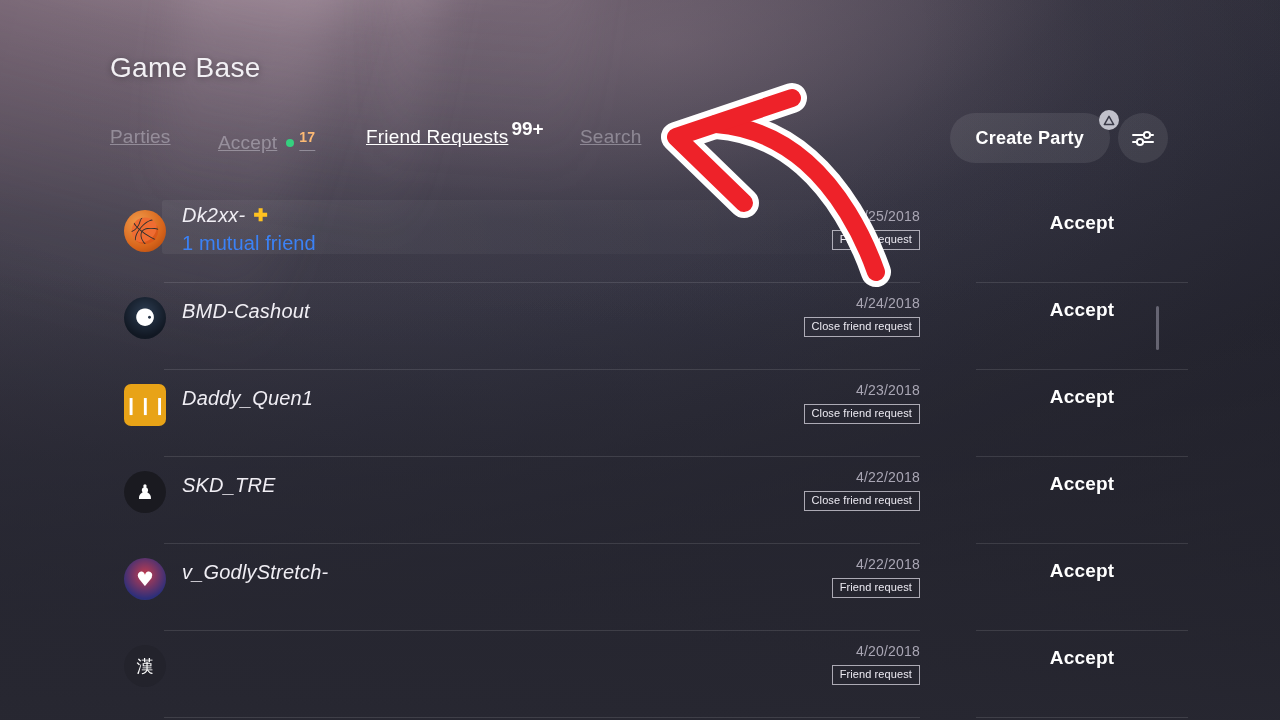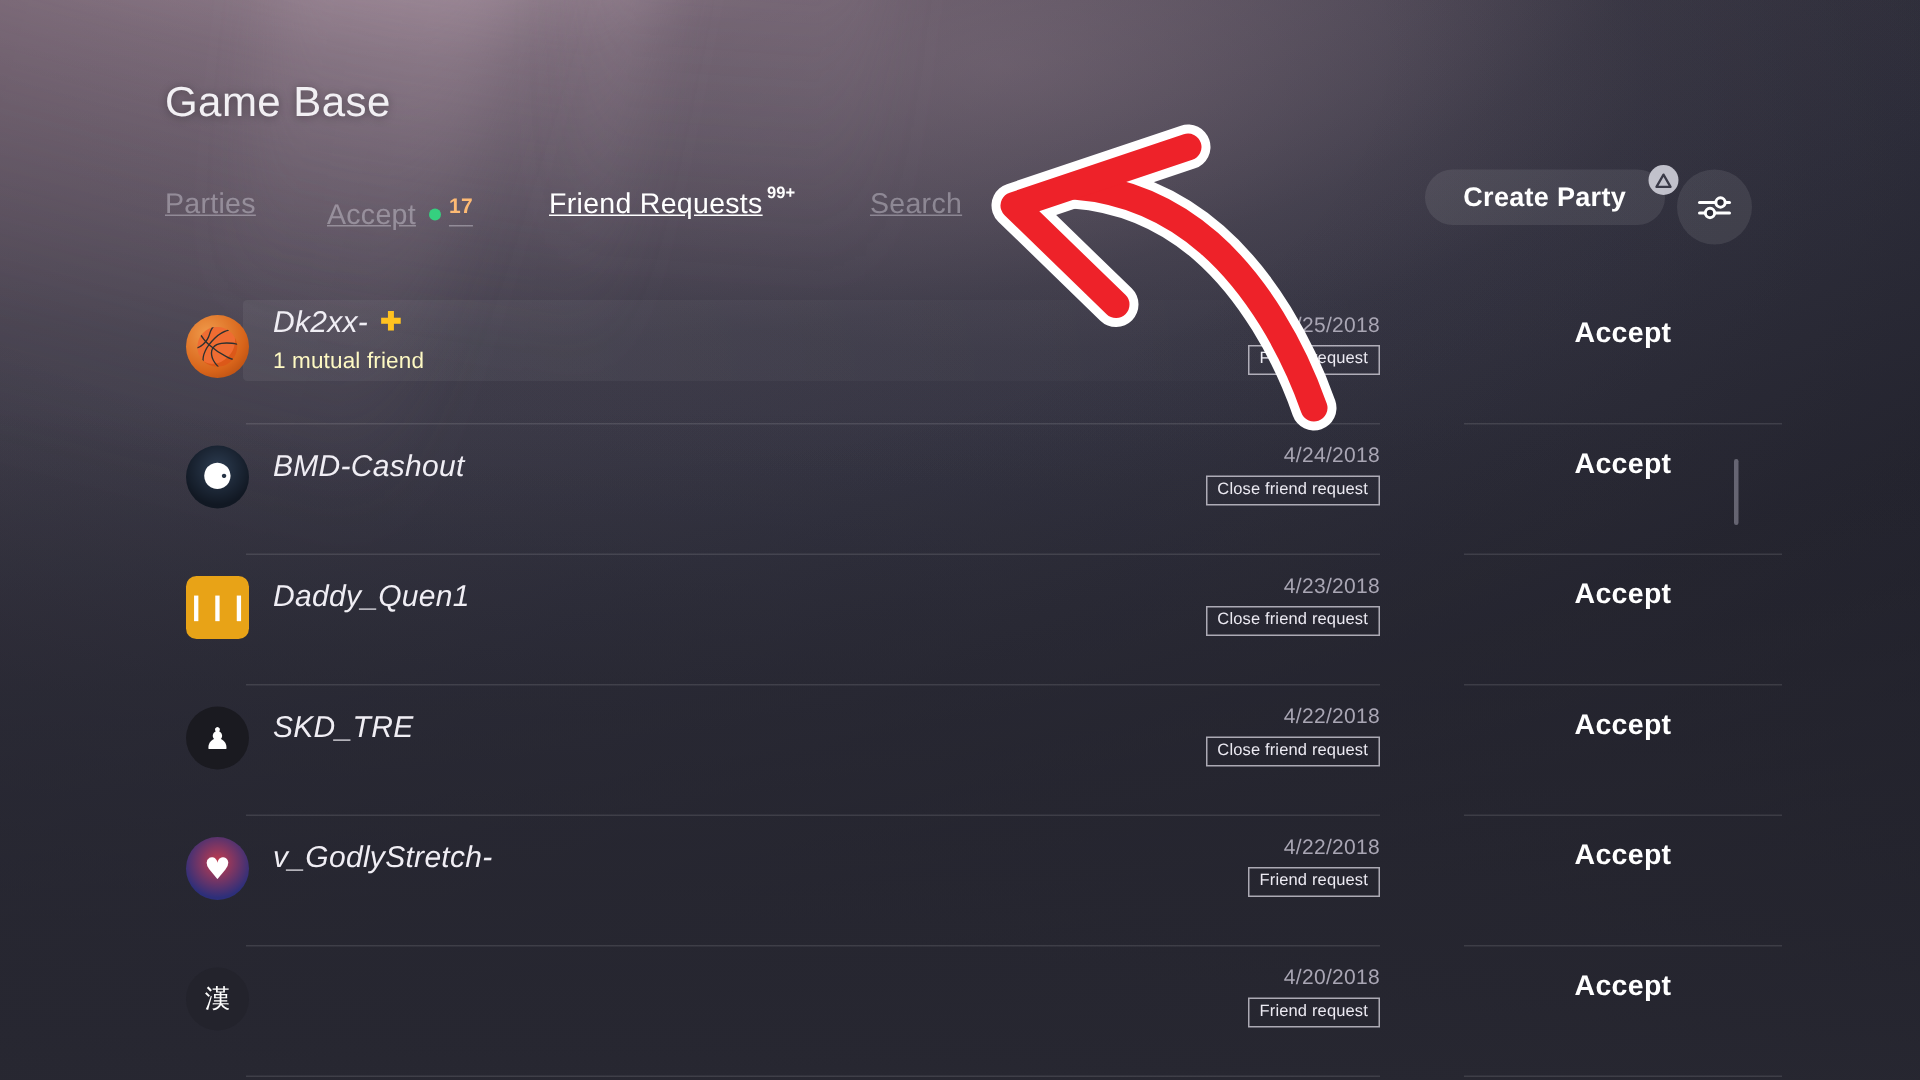--- a/index.html
+++ b/index.html
@@ -53,37 +53,37 @@
 
   #tabs { position:absolute; left:110px; top:122px; height:30px; }
   .tab {
     position:absolute; top:0; white-space:nowrap;
     font-size:19px; line-height:30px; letter-spacing:0.2px;
     color:rgba(226,222,232,0.40); cursor:default;text-decoration:underline;
   }
   .tab.active { color:#ffffff; font-weight:400; }
   .tab .sup {
     position:absolute; top:-8px; left:100%; margin-left:3px;
-    font-size:11px; font-weight:700; color:#fff; letter-spacing:0;
+    font-size:19px; font-weight:700; color:#fff; letter-spacing:0;
   }
   .tab .dot {
     display:inline-block; width:8px; height:8px; border-radius:50%;
     background:#35d07f; margin:0 5px 2px 9px; vertical-align:middle;
   }
   .tab .cnt { font-size:14px; font-weight:600; color:#fdba74; vertical-align:super; }
 
   #tab-parties  { left:0px; }
   #tab-friends  { left:108px; }
   #tab-requests { left:256px; }
   #tab-search   { left:470px; }
 
   
   #create-party {
     position:absolute; right:170px; top:113px;
-    height:37px; padding:0 26px; border-radius:25px;
+    height:50px; padding:0 26px; border-radius:25px;
     background:rgba(255,255,255,0.085);
     display:flex; align-items:center; justify-content:center;
     font-size:18px; font-weight:700; color:#fff; letter-spacing:0.2px;
     cursor:pointer; border:none;text-align:center;
   }
   #tri-badge {
     position:absolute; right:161px; top:110px;
     width:20px; height:20px; border-radius:50%;
     background:rgba(205,205,215,0.92);
     display:flex; align-items:center; justify-content:center;
@@ -128,21 +128,21 @@
     white-space:nowrap;
   }
   .uname.with-sub { top:8px; }
   .plus {
     display:inline-block; margin-left:8px; font-style:normal;
     color:#ffc220; font-size:17px; font-weight:700; line-height:1;
     transform:translateY(-1px);
   }
   .sub {
     position:absolute; left:62px; top:36px;
-    font-size:15px; color:#fef9c3; font-style:normal; letter-spacing:0.1px;
+    font-size:20px; color:#3b82f6; font-style:normal; letter-spacing:0.1px;
   }
   .rdate {
     position:absolute; right:0; top:12px;
     font-size:14px; color:#a9a6b4; letter-spacing:0.2px; white-space:nowrap;
   }
   .rbadge {
     position:absolute; right:0; top:34px;
     border:1px solid rgba(224,222,232,0.72);
     padding:3px 7px 4px; font-size:11px; color:#eceaf2;
     white-space:nowrap; letter-spacing:0.1px; line-height:1;

